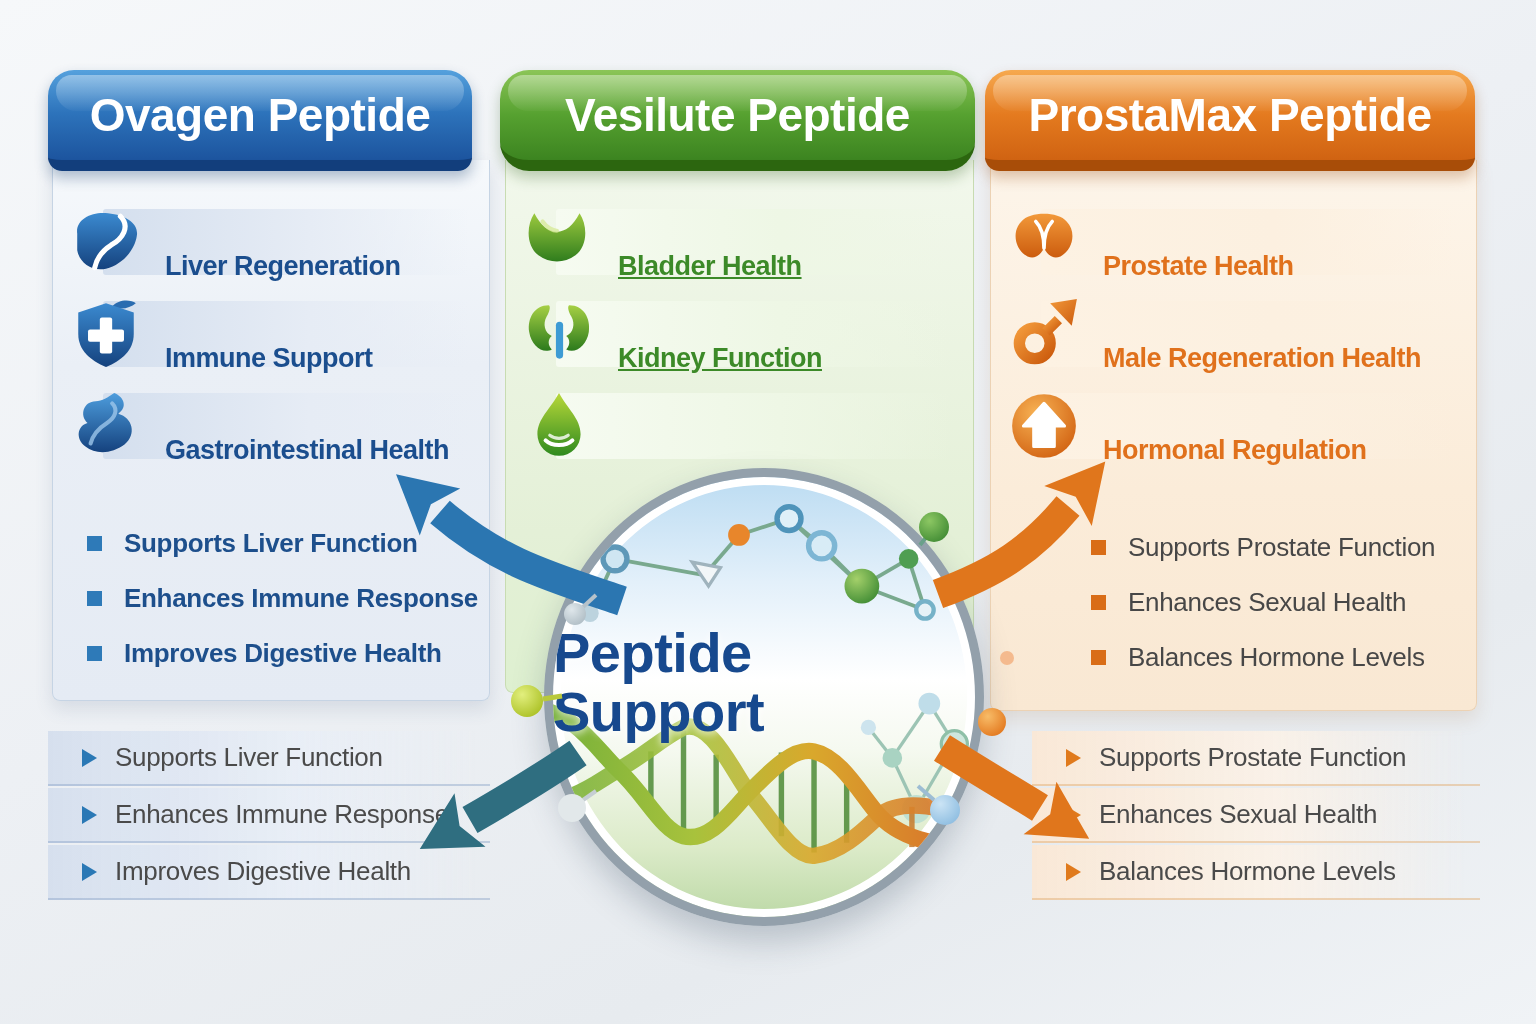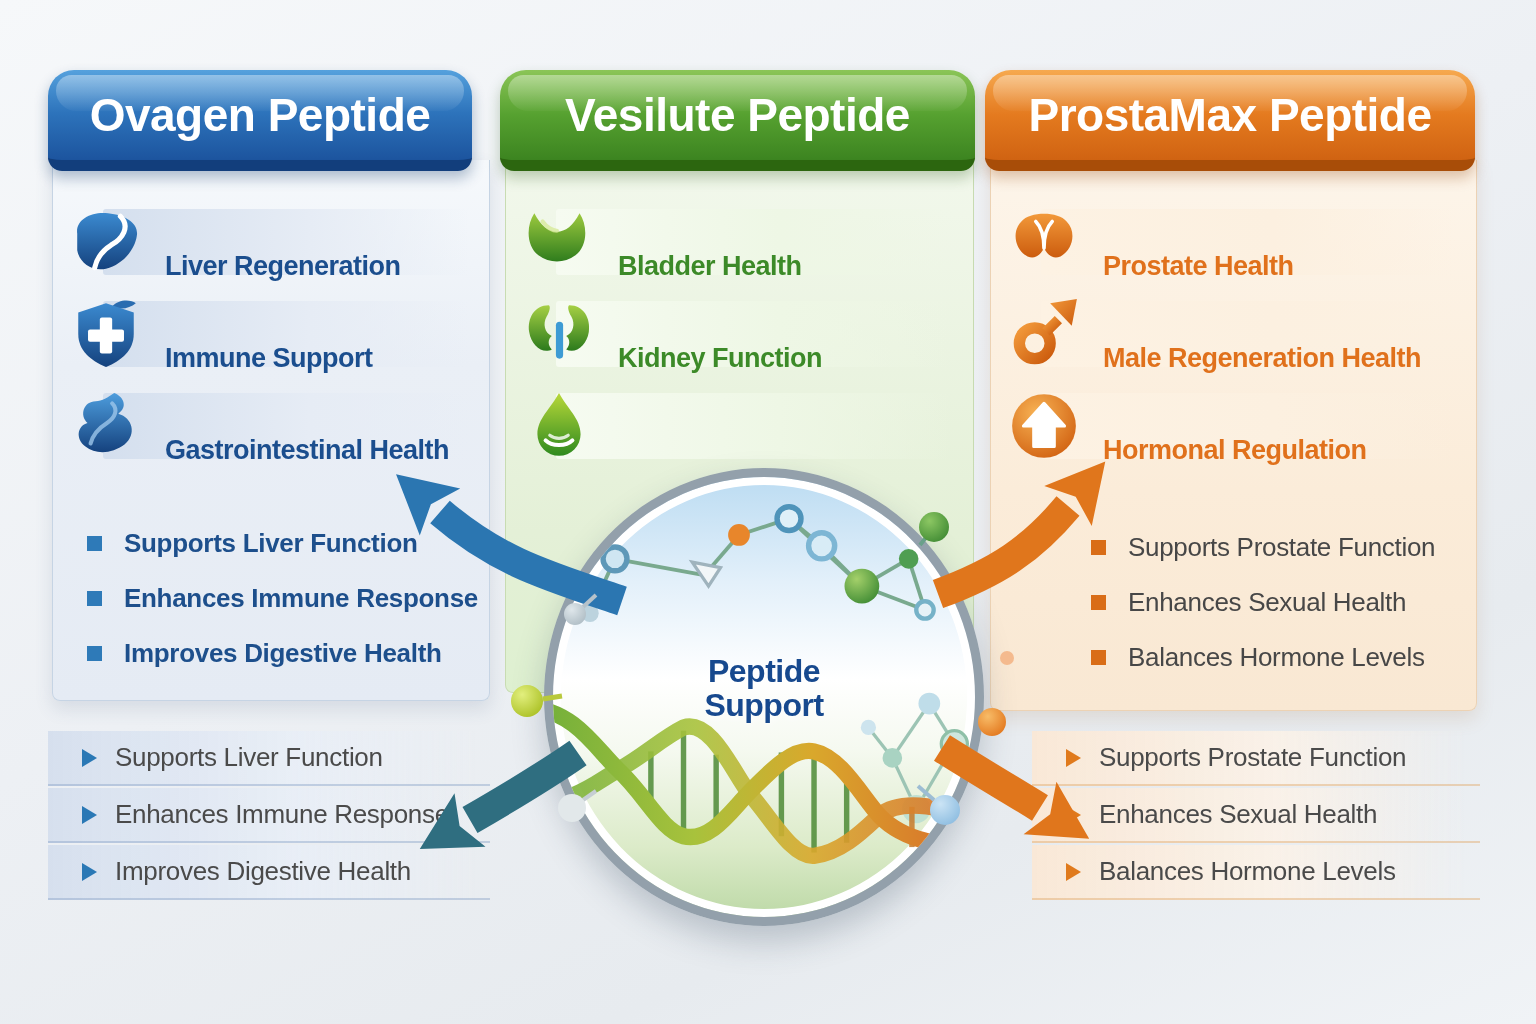--- a/index.html
+++ b/index.html
@@ -19,21 +19,21 @@
     content:"";position:absolute;left:8px;right:8px;top:5px;height:40%;
     border-radius:20px 20px 26px 26px;
     background:linear-gradient(180deg,rgba(255,255,255,.38),rgba(255,255,255,.03));
     pointer-events:none;
   }
   .hdr-blue{left:48px;top:70px;width:424px;
     background:linear-gradient(180deg,#55a1dd 0%,#2d73bb 48%,#1c549e 100%);
     border-bottom:11px solid #123e7c;box-shadow:0 7px 14px rgba(20,60,110,.32);}
   .hdr-green{left:500px;top:70px;width:475px;
     background:linear-gradient(180deg,#8bc557 0%,#56a130 50%,#3c8420 100%);
-    border-bottom:11px solid #2c660f;box-shadow:0 7px 14px rgba(40,90,20,.28);}
+    border-bottom:11px solid #2c660f;box-shadow:0 7px 14px rgba(40,90,20,.28);border-radius:29px;}
   .hdr-orange{left:985px;top:70px;width:490px;
     background:linear-gradient(180deg,#f6a94f 0%,#e47a1f 50%,#d06312 100%);
     border-bottom:11px solid #a84d08;box-shadow:0 7px 14px rgba(150,70,10,.3);}
   
   .panel{position:absolute;z-index:1;border-radius:0 0 8px 8px;}
   .panel-blue{left:52px;top:160px;width:436px;height:540px;
     background:linear-gradient(180deg,#f6f9fc 0%,#eaeff6 38%,#e5ebf4 100%);
     border:1px solid #c6d4e4;border-top:none;box-shadow:0 8px 18px rgba(70,95,130,.14);}
   .panel-green{left:505px;top:160px;width:467px;height:532px;
     background:linear-gradient(180deg,#f2f8ec 0%,#e4f0d7 70%,#def0d0 100%);
@@ -45,21 +45,21 @@
   .features{position:absolute;left:16px;right:12px;top:42px;display:flex;flex-direction:column;gap:12px;}
   .feature{position:relative;display:flex;align-items:center;height:80px;}
   .feature::before{content:"";position:absolute;left:34px;right:0;top:7px;bottom:7px;border-radius:3px;}
   .feat-blue::before{background:linear-gradient(90deg,#d4dfee 0%,#e6ecf5 55%,rgba(238,243,249,0) 98%);}
   .feat-green::before{background:linear-gradient(90deg,#f6fbf1 0%,#eef7e5 55%,rgba(244,250,238,0) 98%);}
   .feat-orange::before{background:linear-gradient(90deg,#fdf2e3 0%,#fcf0e0 55%,rgba(253,244,232,0) 98%);}
   .f-icon{width:74px;height:74px;flex:0 0 74px;position:relative;z-index:1;}
   .f-icon svg{width:100%;height:100%;display:block;}
   .f-label{margin-left:22px;font-size:27px;font-weight:bold;letter-spacing:-0.5px;position:relative;z-index:1;white-space:nowrap;margin-top:48px;}
   .lbl-blue{color:#1b4e8e;}
-  .lbl-green{color:#3c8a28;}
+  .lbl-green{color:#3c8a28;text-decoration:underline;}
   .lbl-orange{color:#e0711c;}
   
   .benefits{position:absolute;display:flex;flex-direction:column;}
   .benefits-blue{left:34px;top:356px;}
   .benefits-orange{left:100px;top:360px;}
   .benefit{display:flex;align-items:center;height:55px;font-size:26px;letter-spacing:-0.3px;white-space:nowrap;}
   .benefit .sq{width:15px;height:15px;margin-right:22px;flex:0 0 15px;}
   .benefit-blue{color:#1d4f8c;font-weight:bold;}
   .benefit-blue .sq{background:#2e7ab8;}
   .benefit-orange{color:#474747;}
@@ -79,21 +79,21 @@
   .tri-blue{border-left:15px solid #2a78b5;}
   .tri-orange{border-left:15px solid #e07a1c;}
   
   .circle{position:absolute;left:544px;top:468px;width:422px;height:440px;border-radius:50%;z-index:3;
     background:linear-gradient(180deg,#bcdcf2 0%,#e3f0fa 24%,#ffffff 46%,#f5f9f0 62%,#dcebc9 84%,#bdd9a7 100%);
     border:9px solid #93a0ab;
     box-shadow:inset 0 0 0 8px #ffffff,0 16px 32px rgba(50,70,90,.25);
     overflow:hidden;}
   .circle-art{position:absolute;left:0;top:0;width:100%;height:100%;}
   .circle-title{position:absolute;left:0;right:0;top:50%;transform:translateY(-62%);
-    text-align:center;font-weight:bold;color:#17498e;font-size:32px;line-height:1.05;
+    text-align:left;font-weight:bold;color:#17498e;font-size:56px;line-height:1.05;
     letter-spacing:-0.5px;z-index:2;text-shadow:0 2px 8px rgba(255,255,255,.85);}
   .circle-title span{display:block;}
   
   .overlay{position:absolute;left:0;top:0;width:1536px;height:1024px;z-index:4;pointer-events:none;}
 </style>
 </head>
 <body>
 
 <div class="canvas">
 

